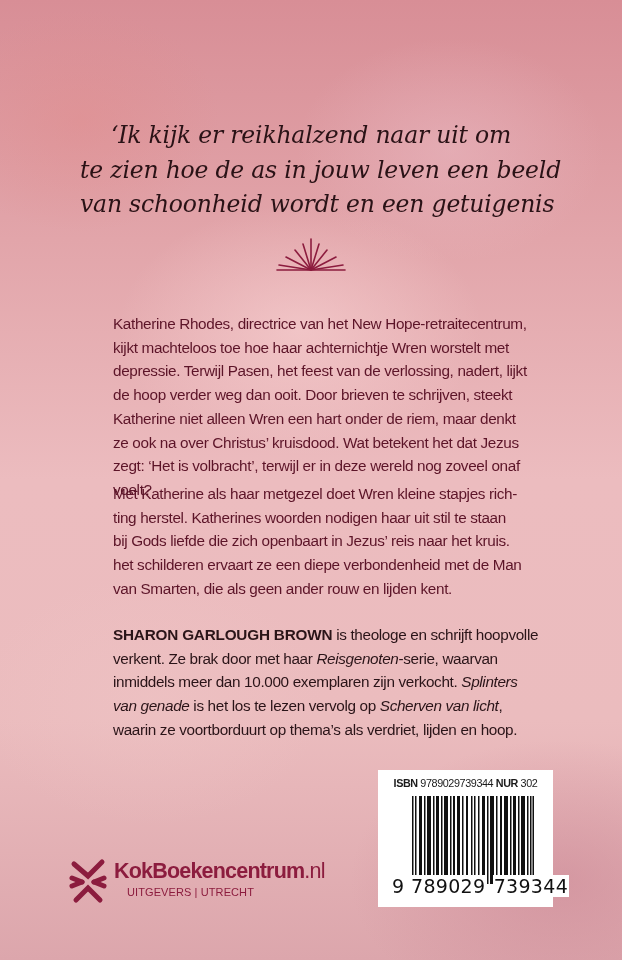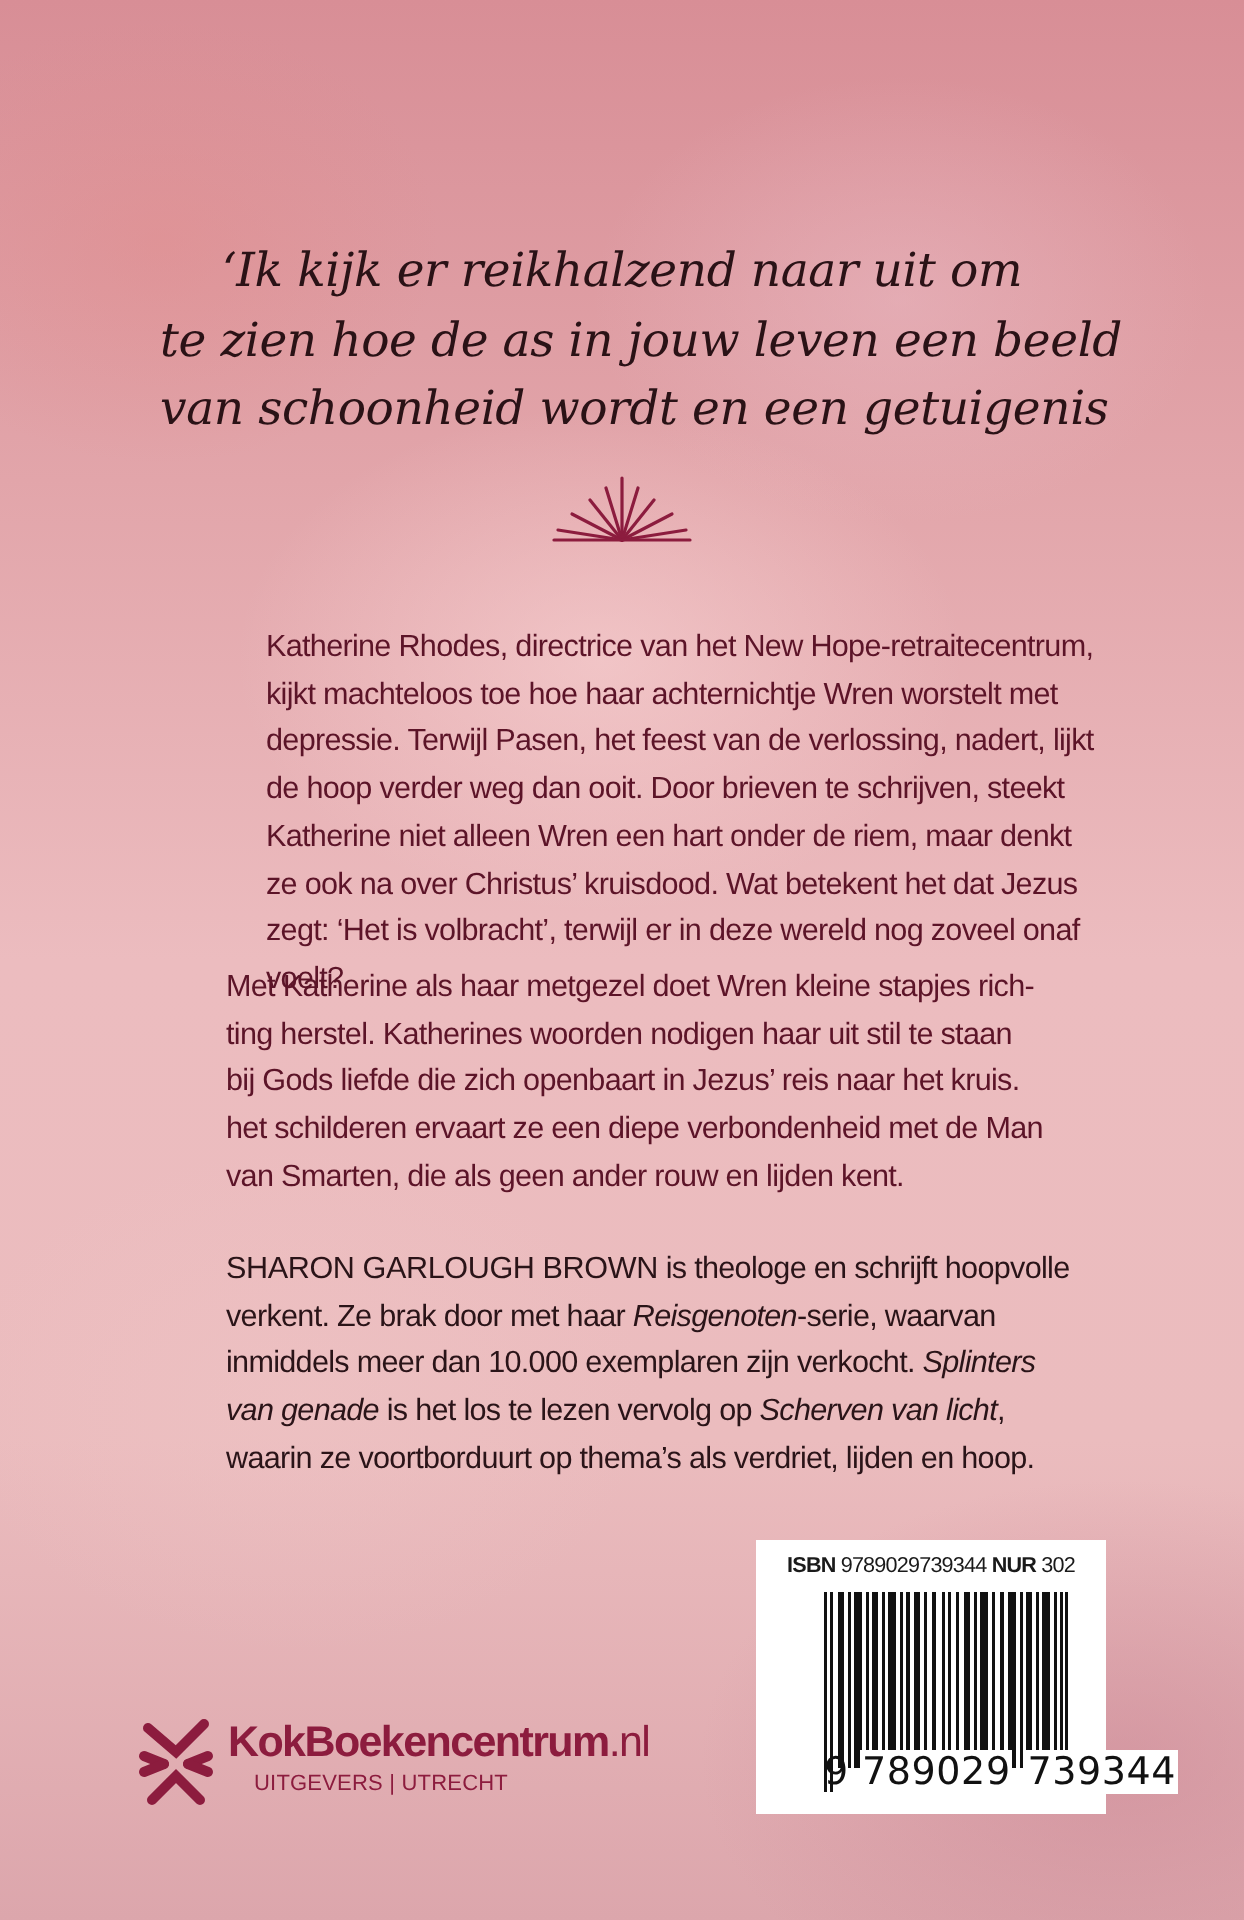--- a/index.html
+++ b/index.html
@@ -23,24 +23,24 @@
   }
   .quote span { display: block; white-space: nowrap; }
   .ornament { position: absolute; left: 276px; top: 238px; width: 70px; height: 34px; }
   .body-text {
     position: absolute; left: 113px; width: 430px;
     font-family: "Liberation Sans", sans-serif;
     font-size: 15.3px; line-height: 23.7px; color: #5c1428;
     letter-spacing: -0.35px;
   }
   .body-text span.line { display: block; white-space: nowrap; }
-  .p1 { top: 312px; margin-left: 20px; }
+  .p1 { top: 312px; }
   .p2 { top: 482px; }
   .p3 { top: 623px; color: #2a1418; }
-  .author { font-weight: normal; letter-spacing: -0.2px; }
+  .author { font-weight: bold; letter-spacing: -0.2px; }
   .ital { font-style: italic; }
   .logo { position: absolute; left: 68px; top: 856px; width: 260px; height: 50px; }
   .logo-mark { position: absolute; left: 0; top: 0; width: 40px; height: 48px; }
   .logo-name {
     position: absolute; left: 46px; top: 3px;
     font-family: "Liberation Sans", sans-serif; font-weight: bold;
     font-size: 21.5px; color: #8c1c3e; letter-spacing: -0.8px; white-space: nowrap;
   }
   .logo-name .tld { font-weight: normal; }
   .logo-sub {
@@ -55,21 +55,21 @@
   .isbn-line {
     position: absolute; left: 0; top: 7px; width: 175px; text-align: center;
     font-family: "Liberation Sans", sans-serif; font-size: 10.8px; color: #1a1a1a;
     letter-spacing: -0.4px; white-space: nowrap;
   }
   .isbn-line b { font-weight: bold; text-align: right; }
   .bars { position: absolute; left: 34px; top: 26px; width: 122px; height: 100px; }
   .barcode-digits {
     position: absolute; left: 14px; top: 105px; width: 150px;
     font-family: "DejaVu Sans", sans-serif; font-size: 19px; color: #111;
-    letter-spacing: 0.3px; white-space: nowrap; margin-left: 20px;
+    letter-spacing: 0.3px; white-space: nowrap;
   }
   .barcode-digits .d0 { display: inline-block; width: 18px; }
   .barcode-digits .grp { display: inline-block; background: #fff; padding: 0 1px; }
 </style>
 </head>
 <body>
 
 <div class="cover">
 
   <div class="quote">

